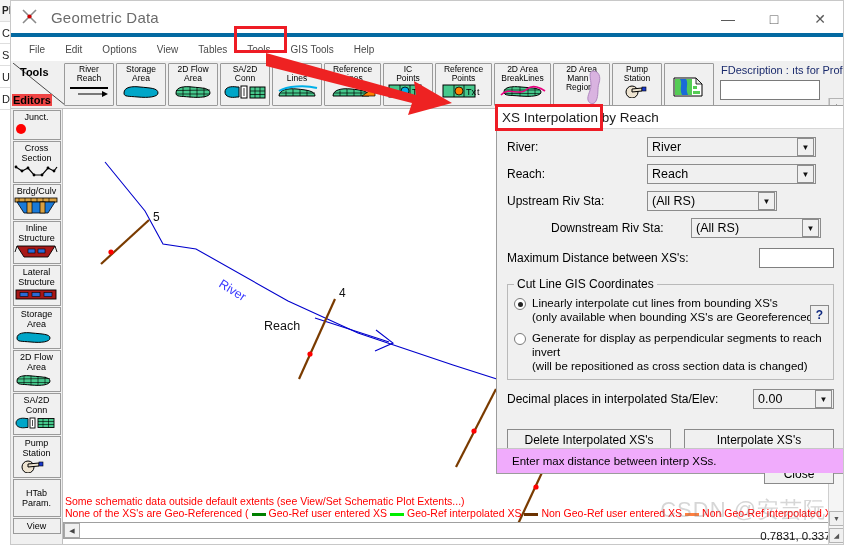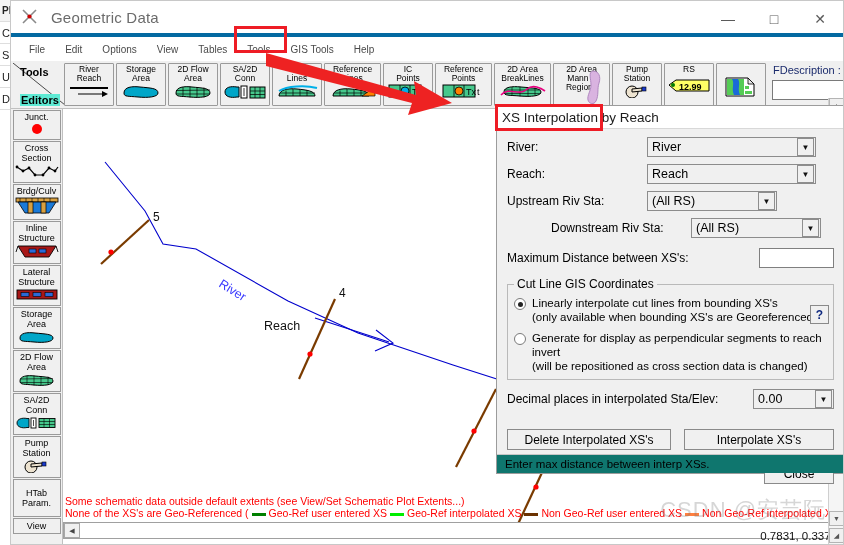--- a/index.html
+++ b/index.html
@@ -71,22 +71,22 @@
     width:52px; position:relative; flex:0 0 52px;
     background:#f0f0f0;
   }
   #tools-label-box .tlabel {
     position:absolute; left:9px; top:5px; font-size:11px; font-weight:bold; color:#000;
   }
   #tools-label-box .slash {
     position:absolute; left:2px; top:2px; width:56px; height:44px;
   }
   #tools-label-box .editors {
-    position:absolute; left:9px; top:33px; font-size:11px; font-weight:bold; color:#000;
-    background:#5eead4; padding:0 1px;
+    position:absolute; left:1px; top:33px; font-size:11px; font-weight:bold; color:#000;
+    background:#ef4444; padding:0 1px;
   }
   .tbtn {
     width:50px; margin:2px 1px; background:#f0f0f0;
     border:1px solid #9a9a9a; border-radius:1px;
     display:flex; flex-direction:column; align-items:center; justify-content:flex-start;
     padding-top:1px; overflow:hidden; position:relative;
   }
   .tbtn .cap {
     font-size:8.5px; line-height:9px; text-align:center; color:#000; white-space:nowrap;
   }
@@ -110,21 +110,21 @@
 
   
   #left-bar {
     width:52px; flex:0 0 52px; background:#f0f0f0;
     display:flex; flex-direction:column; align-items:center; padding-top:1px;
     border-right:1px solid #c0c0c0; overflow:hidden;
   }
   .lbtn {
     width:48px; margin-bottom:1px; background:#f0f0f0;
     border:1px solid #9a9a9a; display:flex; flex-direction:column;
-    align-items:center; padding:1px 0 1px; overflow:hidden;
+    padding:1px 0 1px; overflow:hidden;
   }
   .lbtn .cap {
     font-size:9px; line-height:10px; text-align:center; color:#000; white-space:nowrap;
   }
   .lbtn .gly { margin-top:1px; }
 
   
   #plot-wrap { flex:1; position:relative; background:#ffffff; overflow:hidden; }
   #plot-svg { position:absolute; left:0; top:0; }
 
@@ -210,23 +210,23 @@
     font-size:12px; font-weight:bold; color:#102a80;
   }
 
   .btn {
     background:#f0f0f0; border:1px solid #8a8a8a; height:21px;
     display:flex; align-items:center; justify-content:center;
     font-size:12px; color:#000;
   }
 
   #dlg-status {
-    position:absolute; left:0; bottom:0; right:0; height:19px;
-    background:#0f766e; border-top:1px solid #c6c6c6;
-    font-size:11.5px; color:#000; display:flex; align-items:center; padding-left:8px;
+    position:absolute; left:0; bottom:0; right:0; height:25px;
+    background:#f0abfc; border-top:1px solid #c6c6c6;
+    font-size:11.5px; color:#000; display:flex; align-items:center; padding-left:15px;
   }
 
   
   #red-arrow { position:absolute; left:255px; top:50px; z-index:35; pointer-events:none; }
 
   
   #watermark {
     position:absolute; right:18px; bottom:20px; font-size:22px;
     color:rgba(120,120,120,.30); letter-spacing:1px; z-index:45;
     font-family:"Liberation Sans", sans-serif; white-space:nowrap;
@@ -442,30 +442,20 @@
       <span class="cap">Station</span>
       <span class="gly">
         <svg width="40" height="14" viewBox="0 0 40 14">
           <circle cx="15" cy="8" r="6" fill="#ede3d0" stroke="#000" stroke-width="1"></circle>
           <path d="M15,5 L25,4 L25,7 L15,8 Z" fill="#ede3d0" stroke="#000" stroke-width="1"></path>
           <rect x="25" y="3" width="4" height="4" fill="#1a3acc" stroke="#000" stroke-width=".6"></rect>
         </svg>
       </span>
     </div>
 
-    <div class="tbtn">
-      <span class="cap">RS</span>
-      <span class="gly" style="margin-top:4px;">
-        <svg width="44" height="15" viewBox="0 0 44 15">
-          <path d="M2,7 L9,2 L42,2 L42,13 L9,13 Z" fill="#ffff66" stroke="#000" stroke-width="1"></path>
-          <circle cx="6" cy="7" r="2" fill="#007a00"></circle>
-          <text x="12" y="11.5" font-size="9" font-family="sans-serif" fill="#000" font-weight="bold">12.99</text>
-        </svg>
-      </span>
-    </div>
 
     <div class="tbtn">
       <span class="gly" style="margin-top:10px;">
         <svg width="34" height="24" viewBox="0 0 34 24">
           <path d="M2,3 L24,3 L30,9 L30,21 L2,21 Z" fill="#ffffff" stroke="#000" stroke-width="1"></path>
           <path d="M3,4 L20,4 L20,20 L3,20 Z" fill="#55cc55"></path>
           <path d="M8,4 C11,9 7,13 10,20 L16,20 C13,13 17,9 14,4 Z" fill="#1a6ad8"></path>
           <path d="M24,3 L24,9 L30,9 Z" fill="#e8e8e8" stroke="#000" stroke-width=".8"></path>
           <rect x="21" y="11" width="4" height="3" fill="#55cc55"></rect>
           <rect x="21" y="16" width="7" height="3" fill="#55cc55"></rect>

